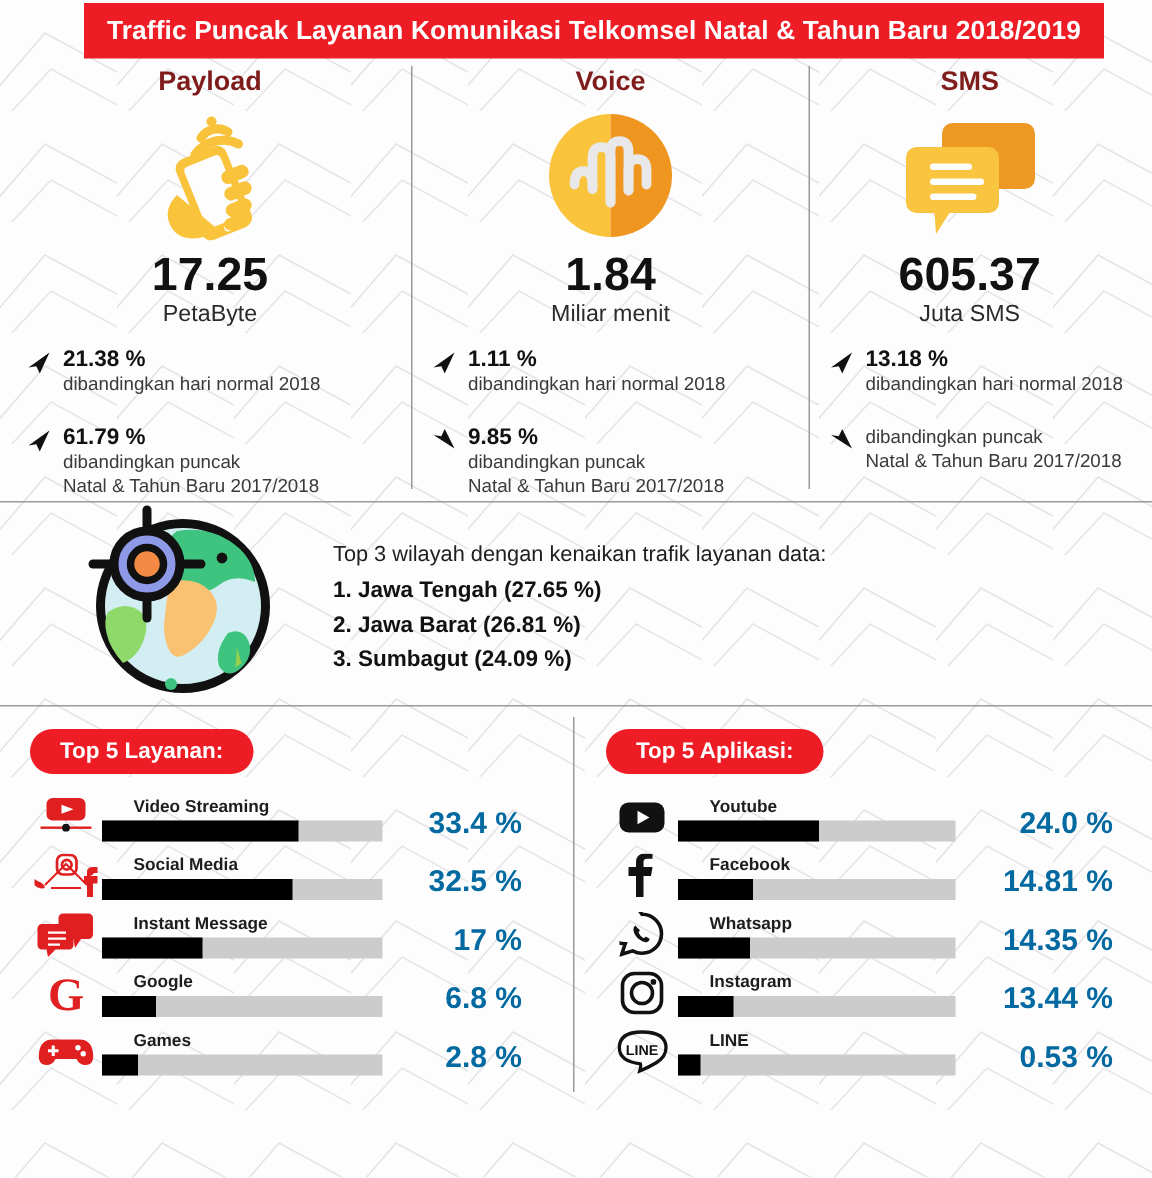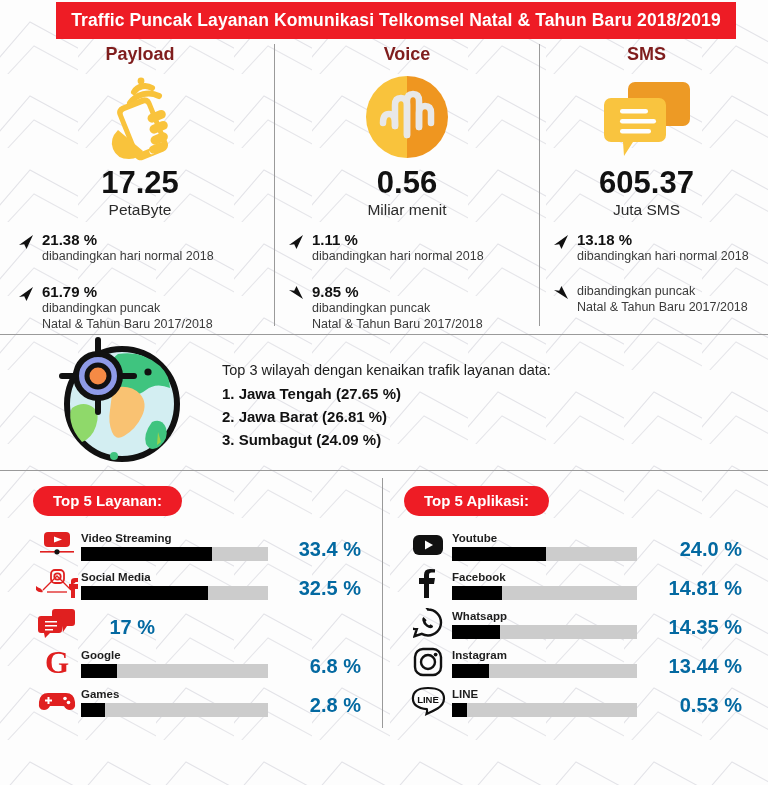--- a/index.html
+++ b/index.html
@@ -47,21 +47,21 @@
   
   .panel{position:absolute;top:486px;}
   .pill{
     display:inline-block;background:#ee1c25;color:#fff;border-radius:17px;
     padding:6px 20px 7px 20px;font-size:15px;font-weight:bold;
   }
   .rows{margin-top:13px;}
   .row{display:flex;align-items:flex-end;height:32px;margin-bottom:7px;}
   .row-icon{width:48px;flex:0 0 48px;display:flex;align-items:center;justify-content:center;height:32px;}
   .row-main{flex:1;}
-  .row-label{font-size:11.5px;font-weight:bold;color:#1d1d1d;line-height:1.1;margin-bottom:2px;}
+  .row-label{font-size:11.5px;font-weight:bold;color:#1d1d1d;line-height:1.1;margin-bottom:2px;margin-left:21px;}
   .track{height:14px;background:#cccccc;width:187px;position:relative;}
   .fill{height:14px;background:#000;position:absolute;left:0;top:0;}
   .row-val{width:74px;flex:0 0 74px;text-align:right;font-size:20px;font-weight:bold;color:#0369a1;padding-bottom:0px;padding-right:2px;}
   .panel.apps .track{width:185px;}
   .panel.apps .row-val{width:86px;}
 
   
   .footer{position:absolute;left:36px;top:744px;font-size:14.5px;color:#1f1f1f;}
   .footer b{font-weight:bold;}
 </style>
@@ -151,21 +151,21 @@
         <path d="M42 1 A41 41 0 0 0 42 83 Z" fill="#f9c33c"></path>
         <path d="M42 1 A41 41 0 0 1 42 83 Z" fill="#ef9620"></path>
         <g fill="none" stroke="#e8e8e8" stroke-width="6.5" stroke-linecap="round" stroke-linejoin="round">
           <path d="M18 48 q0 -9 6 -9 q6 0 6 9 l0 3"></path>
           <path d="M30 51 l0 -21 q0 -7 6 -7 q6 0 6 7 l0 30"></path>
           <path d="M42 60 l0 -34 q0 -7 6 -7 q6 0 6 7 l0 26"></path>
           <path d="M54 52 l0 -14 q0 -7 6 -7 q6 0 6 7 l0 10"></path>
         </g>
       </svg>
     </div>
-    <div class="big-num">0.56</div>
+    <div class="big-num">1.84</div>
     <div class="unit">Miliar menit</div>
 
     <div class="delta" style="margin-top:12px;">
       <div class="arrow">
         <svg width="20" height="18" viewBox="0 0 20 18">
             <path d="M17 2 L3 12 L8.2 11.2 L10.5 16 Z" fill="#111"></path>
           </svg>
       </div>
       <div class="delta-txt">
         <div class="delta-pct">1.11 %</div>
@@ -249,21 +249,21 @@
     </svg>
   </div>
 
   <div class="top3">
     <div class="t3head">Top 3 wilayah dengan kenaikan trafik layanan data:</div>
     <div class="t3row">1. Jawa Tengah (27.65 %)</div>
     <div class="t3row">2. Jawa Barat (26.81 %)</div>
     <div class="t3row">3. Sumbagut (24.09 %)</div>
   </div>
 
-  <div class="panel services" style="left:33px;width:330px;">
+  <div class="panel services" style="left:20px;width:330px;">
     <div class="pill">Top 5 Layanan:</div>
     <div class="rows">
 
       <div class="row">
         <div class="row-icon">
           <svg width="38" height="30" viewBox="0 0 38 30">
             <rect x="6" y="2" width="26" height="15" rx="4" fill="#e02020"></rect>
             <path d="M16 6.5 l8 3 l-8 3 z" fill="#fff"></path>
             <rect x="2" y="21" width="34" height="1.6" fill="#e02020"></rect>
             <circle cx="19" cy="21.8" r="2.6" fill="#111"></circle>
@@ -305,20 +305,26 @@
           <svg width="40" height="30" viewBox="0 0 40 30">
             <path d="M18 1 h17 a3 3 0 0 1 3 3 v11 a3 3 0 0 1 -3 3 h-5 l-4 6 l-1 -6 h-7 a3 3 0 0 1 -3 -3 v-11 a3 3 0 0 1 3 -3 z" fill="#e02020"></path>
             <path d="M4 8 h18 a3 3 0 0 1 3 3 v11 a3 3 0 0 1 -3 3 h-9 l-5 5 l-1 -5 h-3 a3 3 0 0 1 -3 -3 v-11 a3 3 0 0 1 3 -3 z" fill="#e02020"></path>
             <g fill="#fff">
                 <rect x="8" y="13" width="12" height="1.5"></rect>
                 <rect x="8" y="17" width="12" height="1.5"></rect>
                 <rect x="8" y="21" width="8" height="1.5"></rect>
               </g>
           </svg>
         </div>
+        <div class="row-main">
+          <div class="row-label">Instant Message</div>
+          <div class="track">
+            <div class="fill" style="width:36%"></div>
+          </div>
+        </div>
         <div class="row-val">17  %</div>
       </div>
 
       <div class="row">
         <div class="row-icon">
           <svg width="34" height="32" viewBox="0 0 34 32">
             <text x="17" y="27" font-family="Liberation Serif, serif" font-size="31" font-weight="bold" fill="#e02020" text-anchor="middle">G</text>
           </svg>
         </div>
         <div class="row-main">

